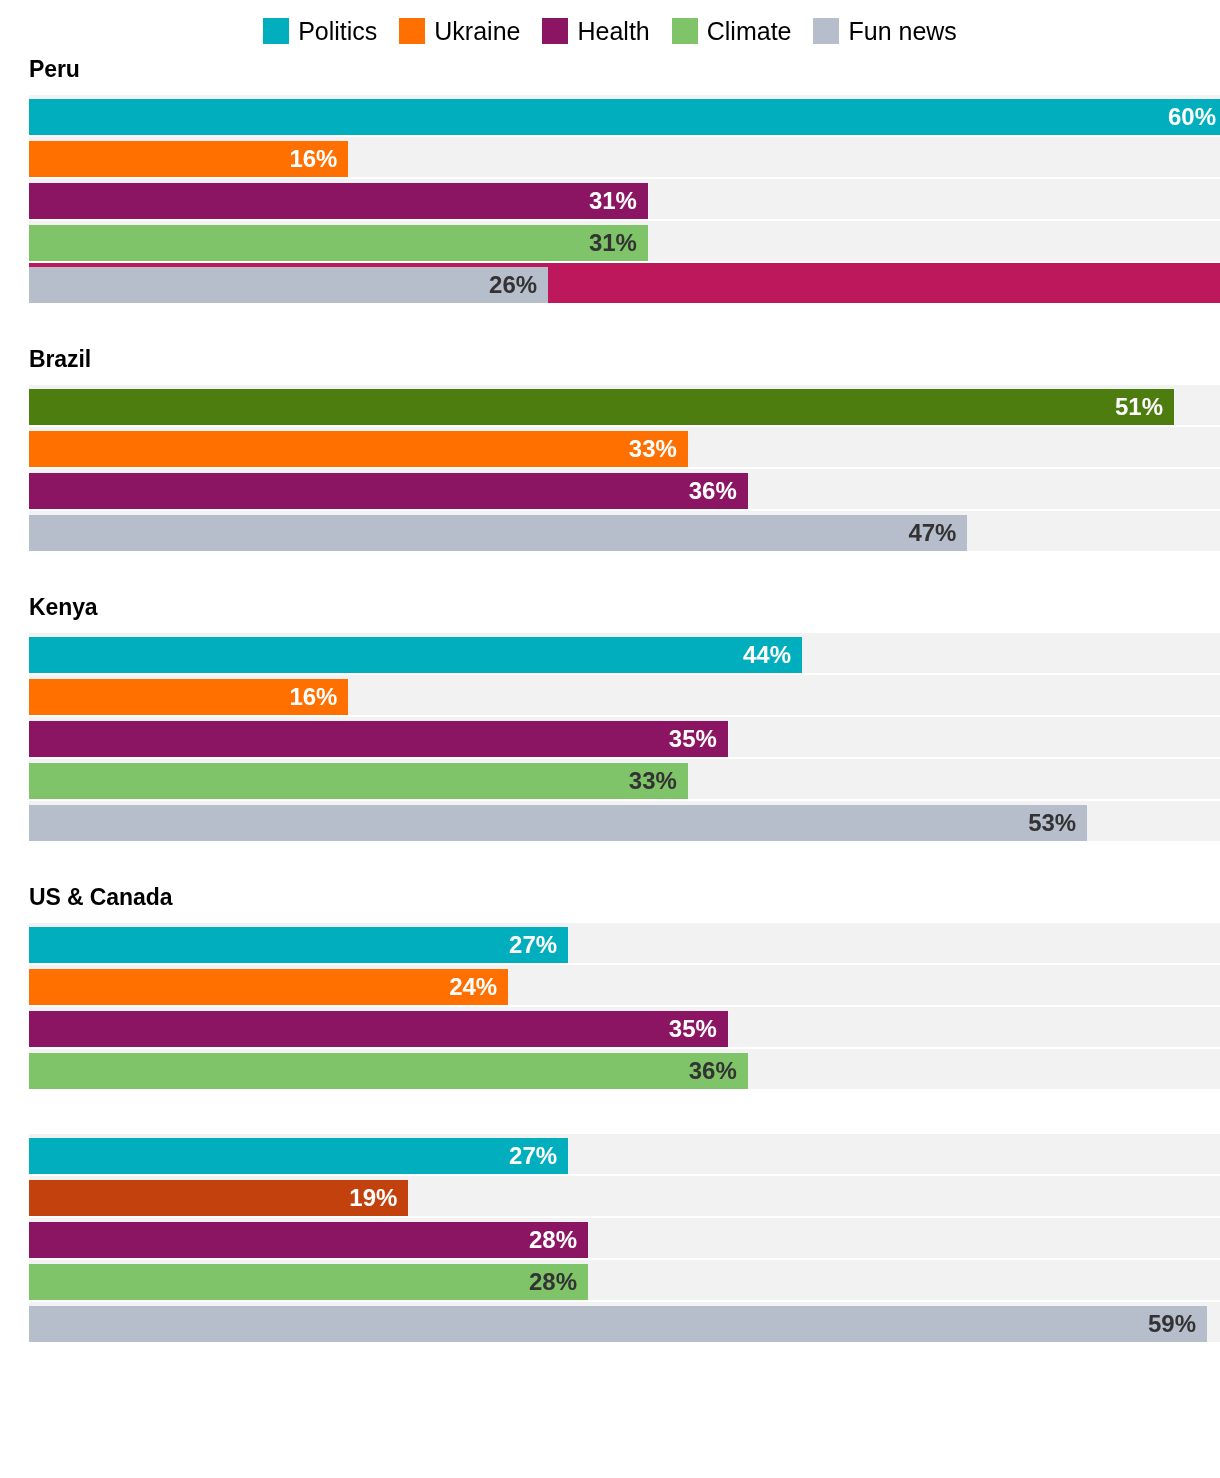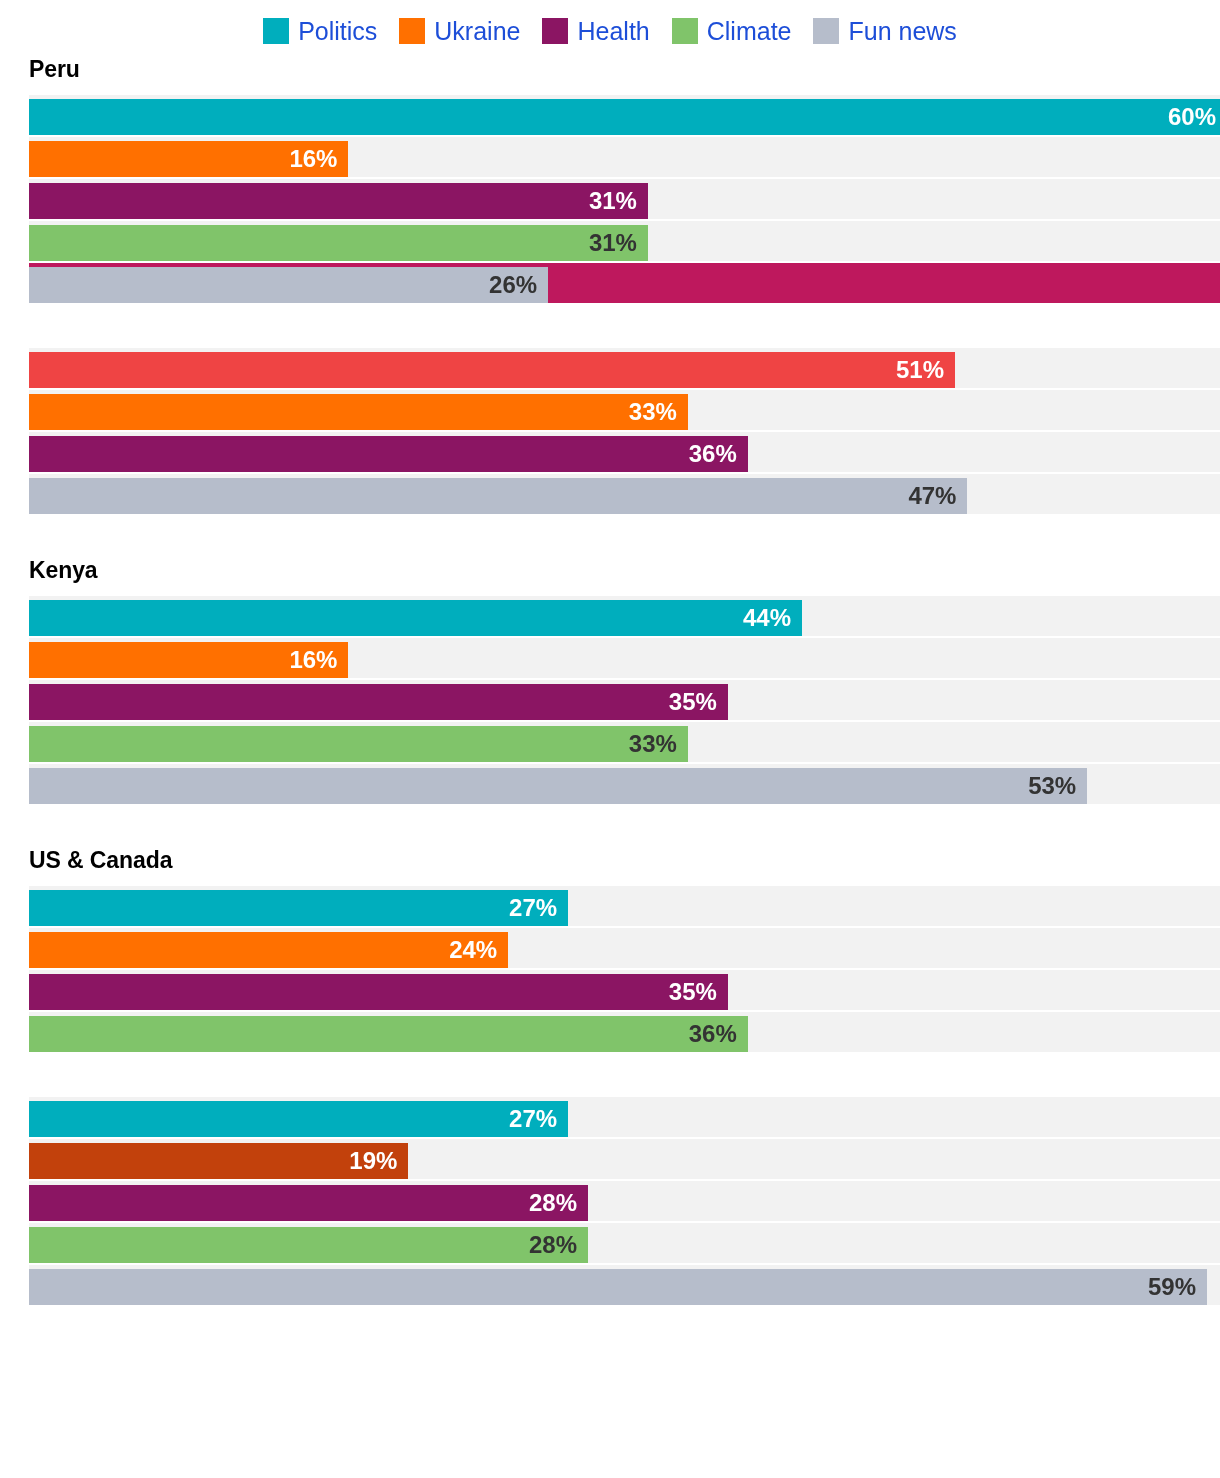--- a/index.html
+++ b/index.html
@@ -33,21 +33,21 @@
   }
   .legend-swatch {
     width: 26px;
     height: 26px;
     flex: 0 0 26px;
     display: block;
   }
   .legend-label {
     font-size: 25px;
     font-weight: 400;
-    color: #1d4ed8;
+    color: #000000;
     line-height: 1;
     white-space: nowrap;
   }
 
   
   .panels {
     padding: 0 11px 0 29px;
   }
   .panel {
     margin-bottom: 45px;
@@ -145,23 +145,24 @@
           </div>
         </div>
         <div class="bar-row" style="background: #be185d; text-decoration: underline;">
           <div class="bar-fill lbl-dark" style="background: rgb(182, 189, 203); width: 519.133px;">
             <span class="bar-value">26%</span>
           </div>
         </div>
       </div>
     </div>
     <div class="panel">
-      <div class="bars">
-        <div class="bar-row" style="background: rgb(242, 242, 242);">
-          <div class="bar-fill lbl-light" style="background: #ef4444; width: 926px;">
+      <div class="panel-title">Brazil</div>
+      <div class="bars">
+        <div class="bar-row" style="background: rgb(242, 242, 242);">
+          <div class="bar-fill lbl-light" style="background: #4d7c0f; width: 1145px;">
             <span class="bar-value">51%</span>
           </div>
         </div>
         <div class="bar-row" style="background: rgb(242, 242, 242);">
           <div class="bar-fill lbl-light" style="background: rgb(255, 112, 0); width: 658.9px;">
             <span class="bar-value">33%</span>
           </div>
         </div>
         <div class="bar-row" style="background: rgb(242, 242, 242);">
           <div class="bar-fill lbl-light" style="background: rgb(139, 21, 99); width: 718.8px;">

